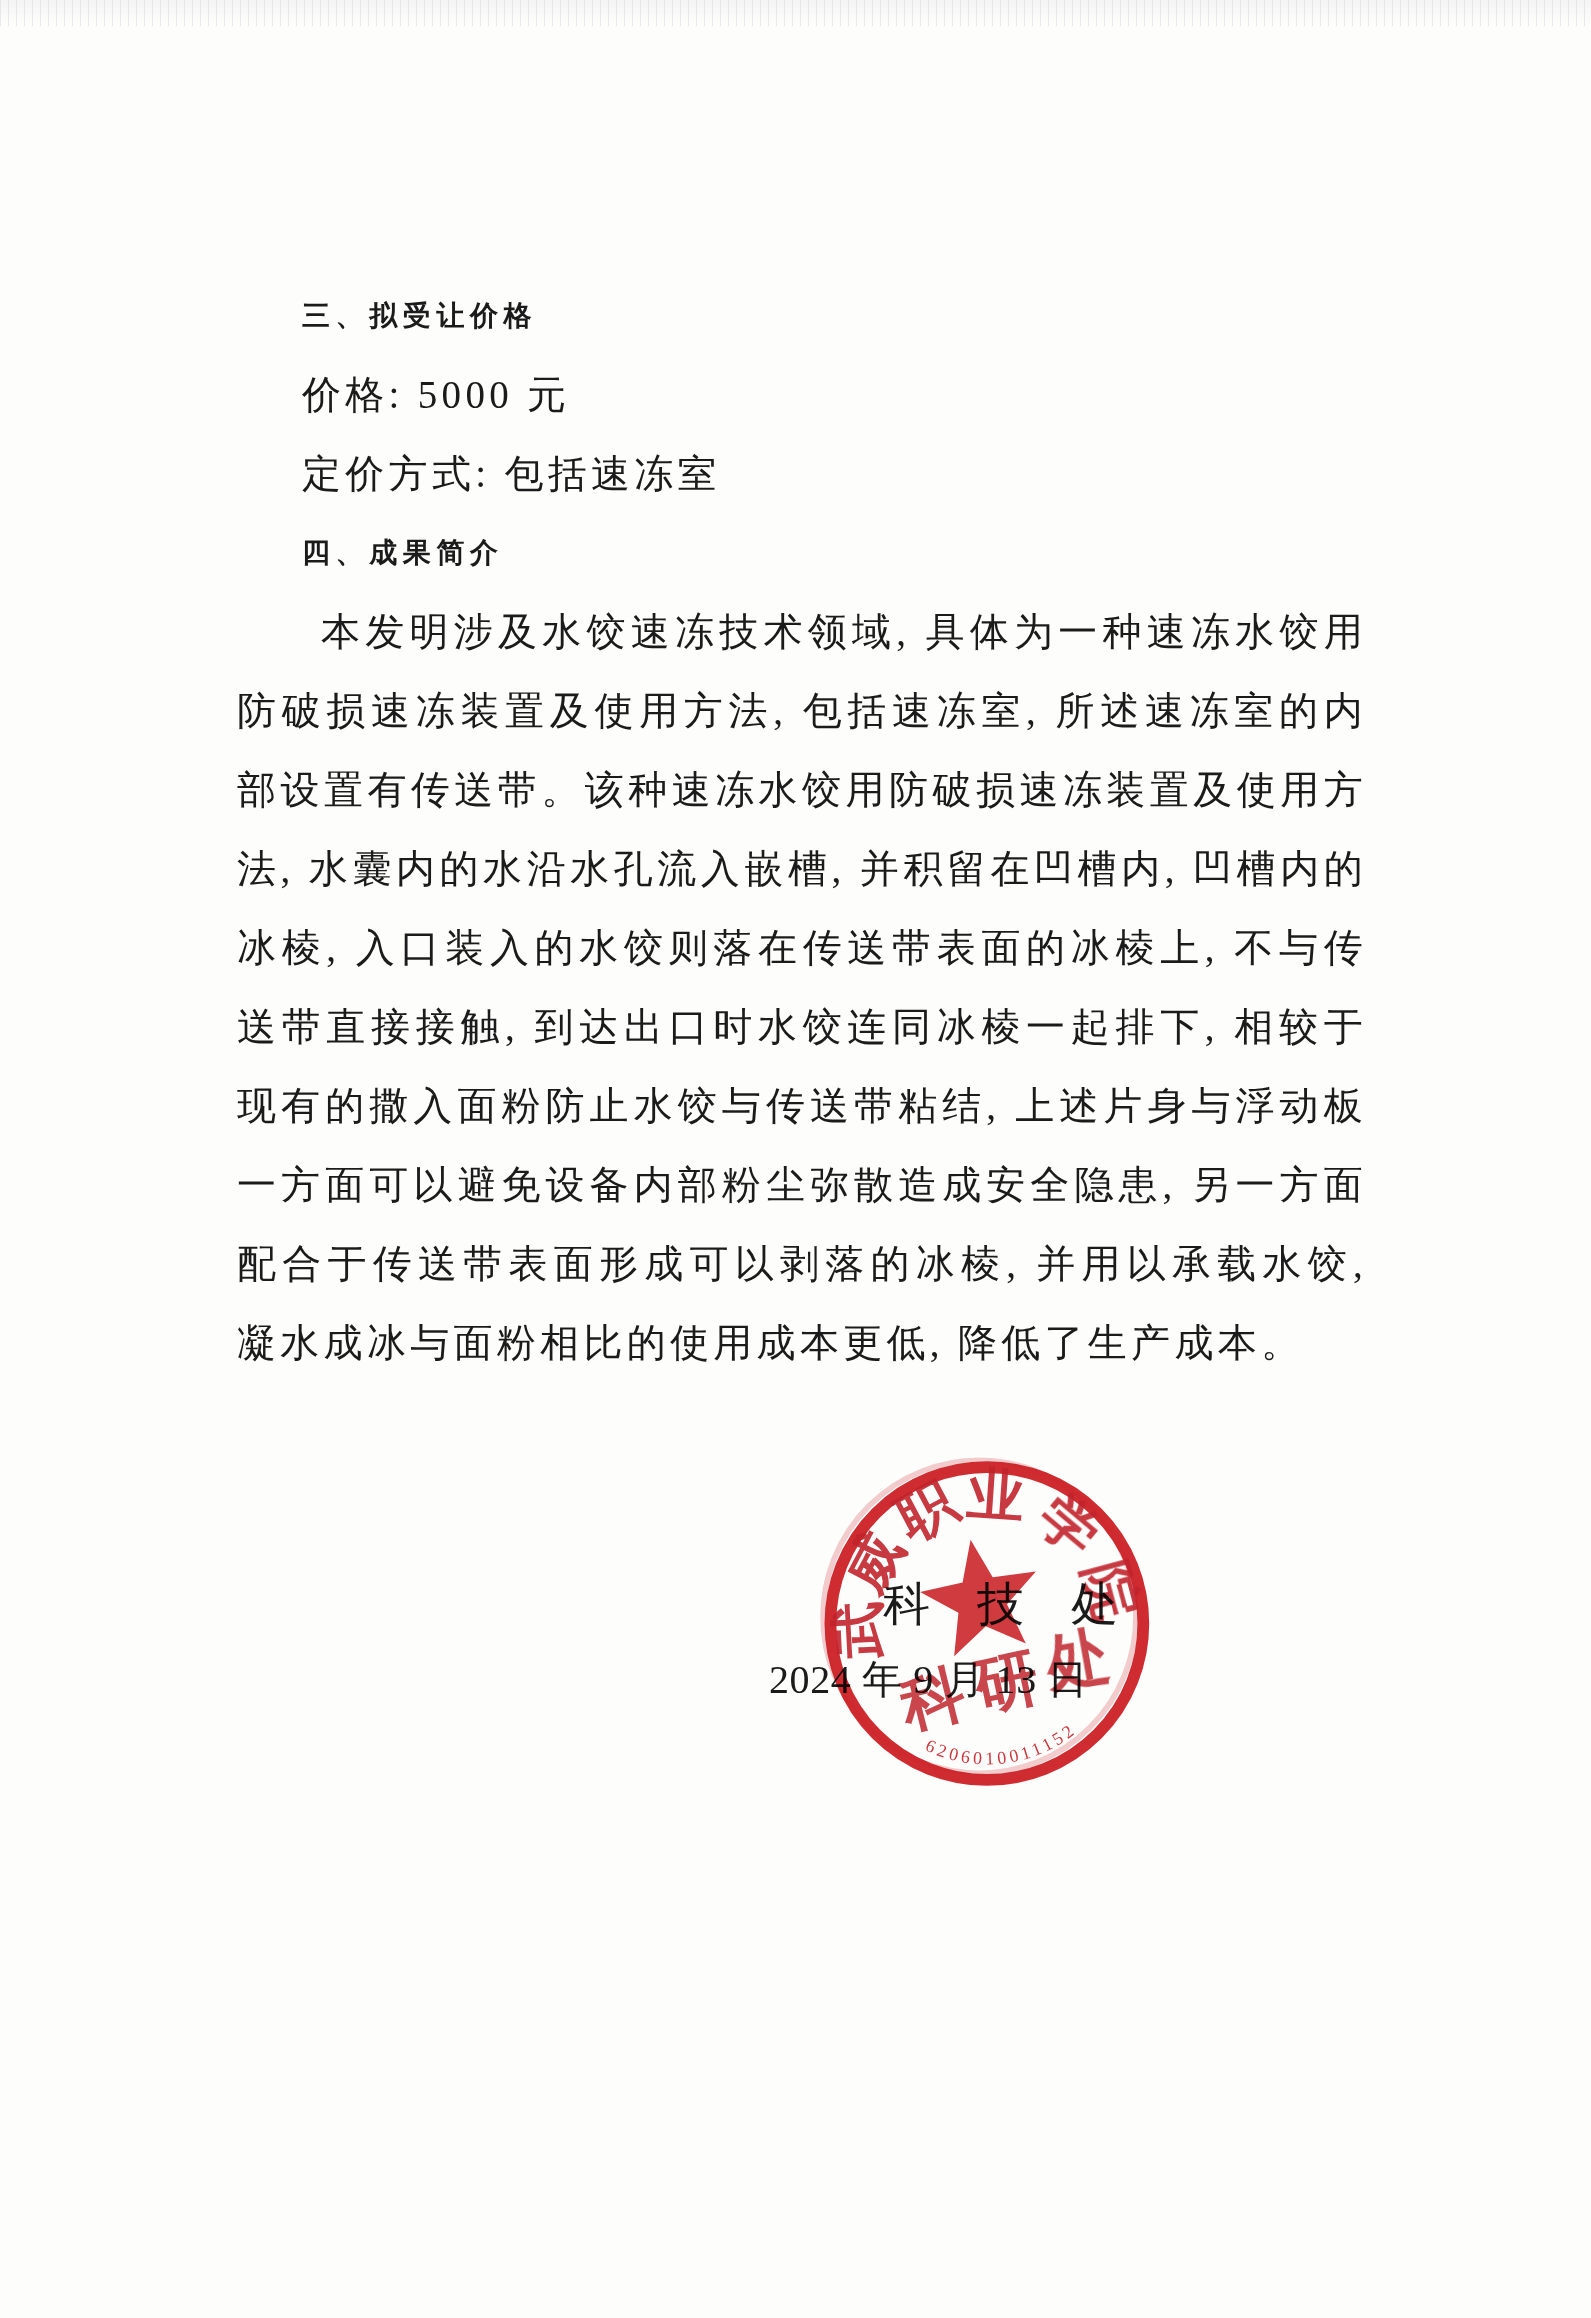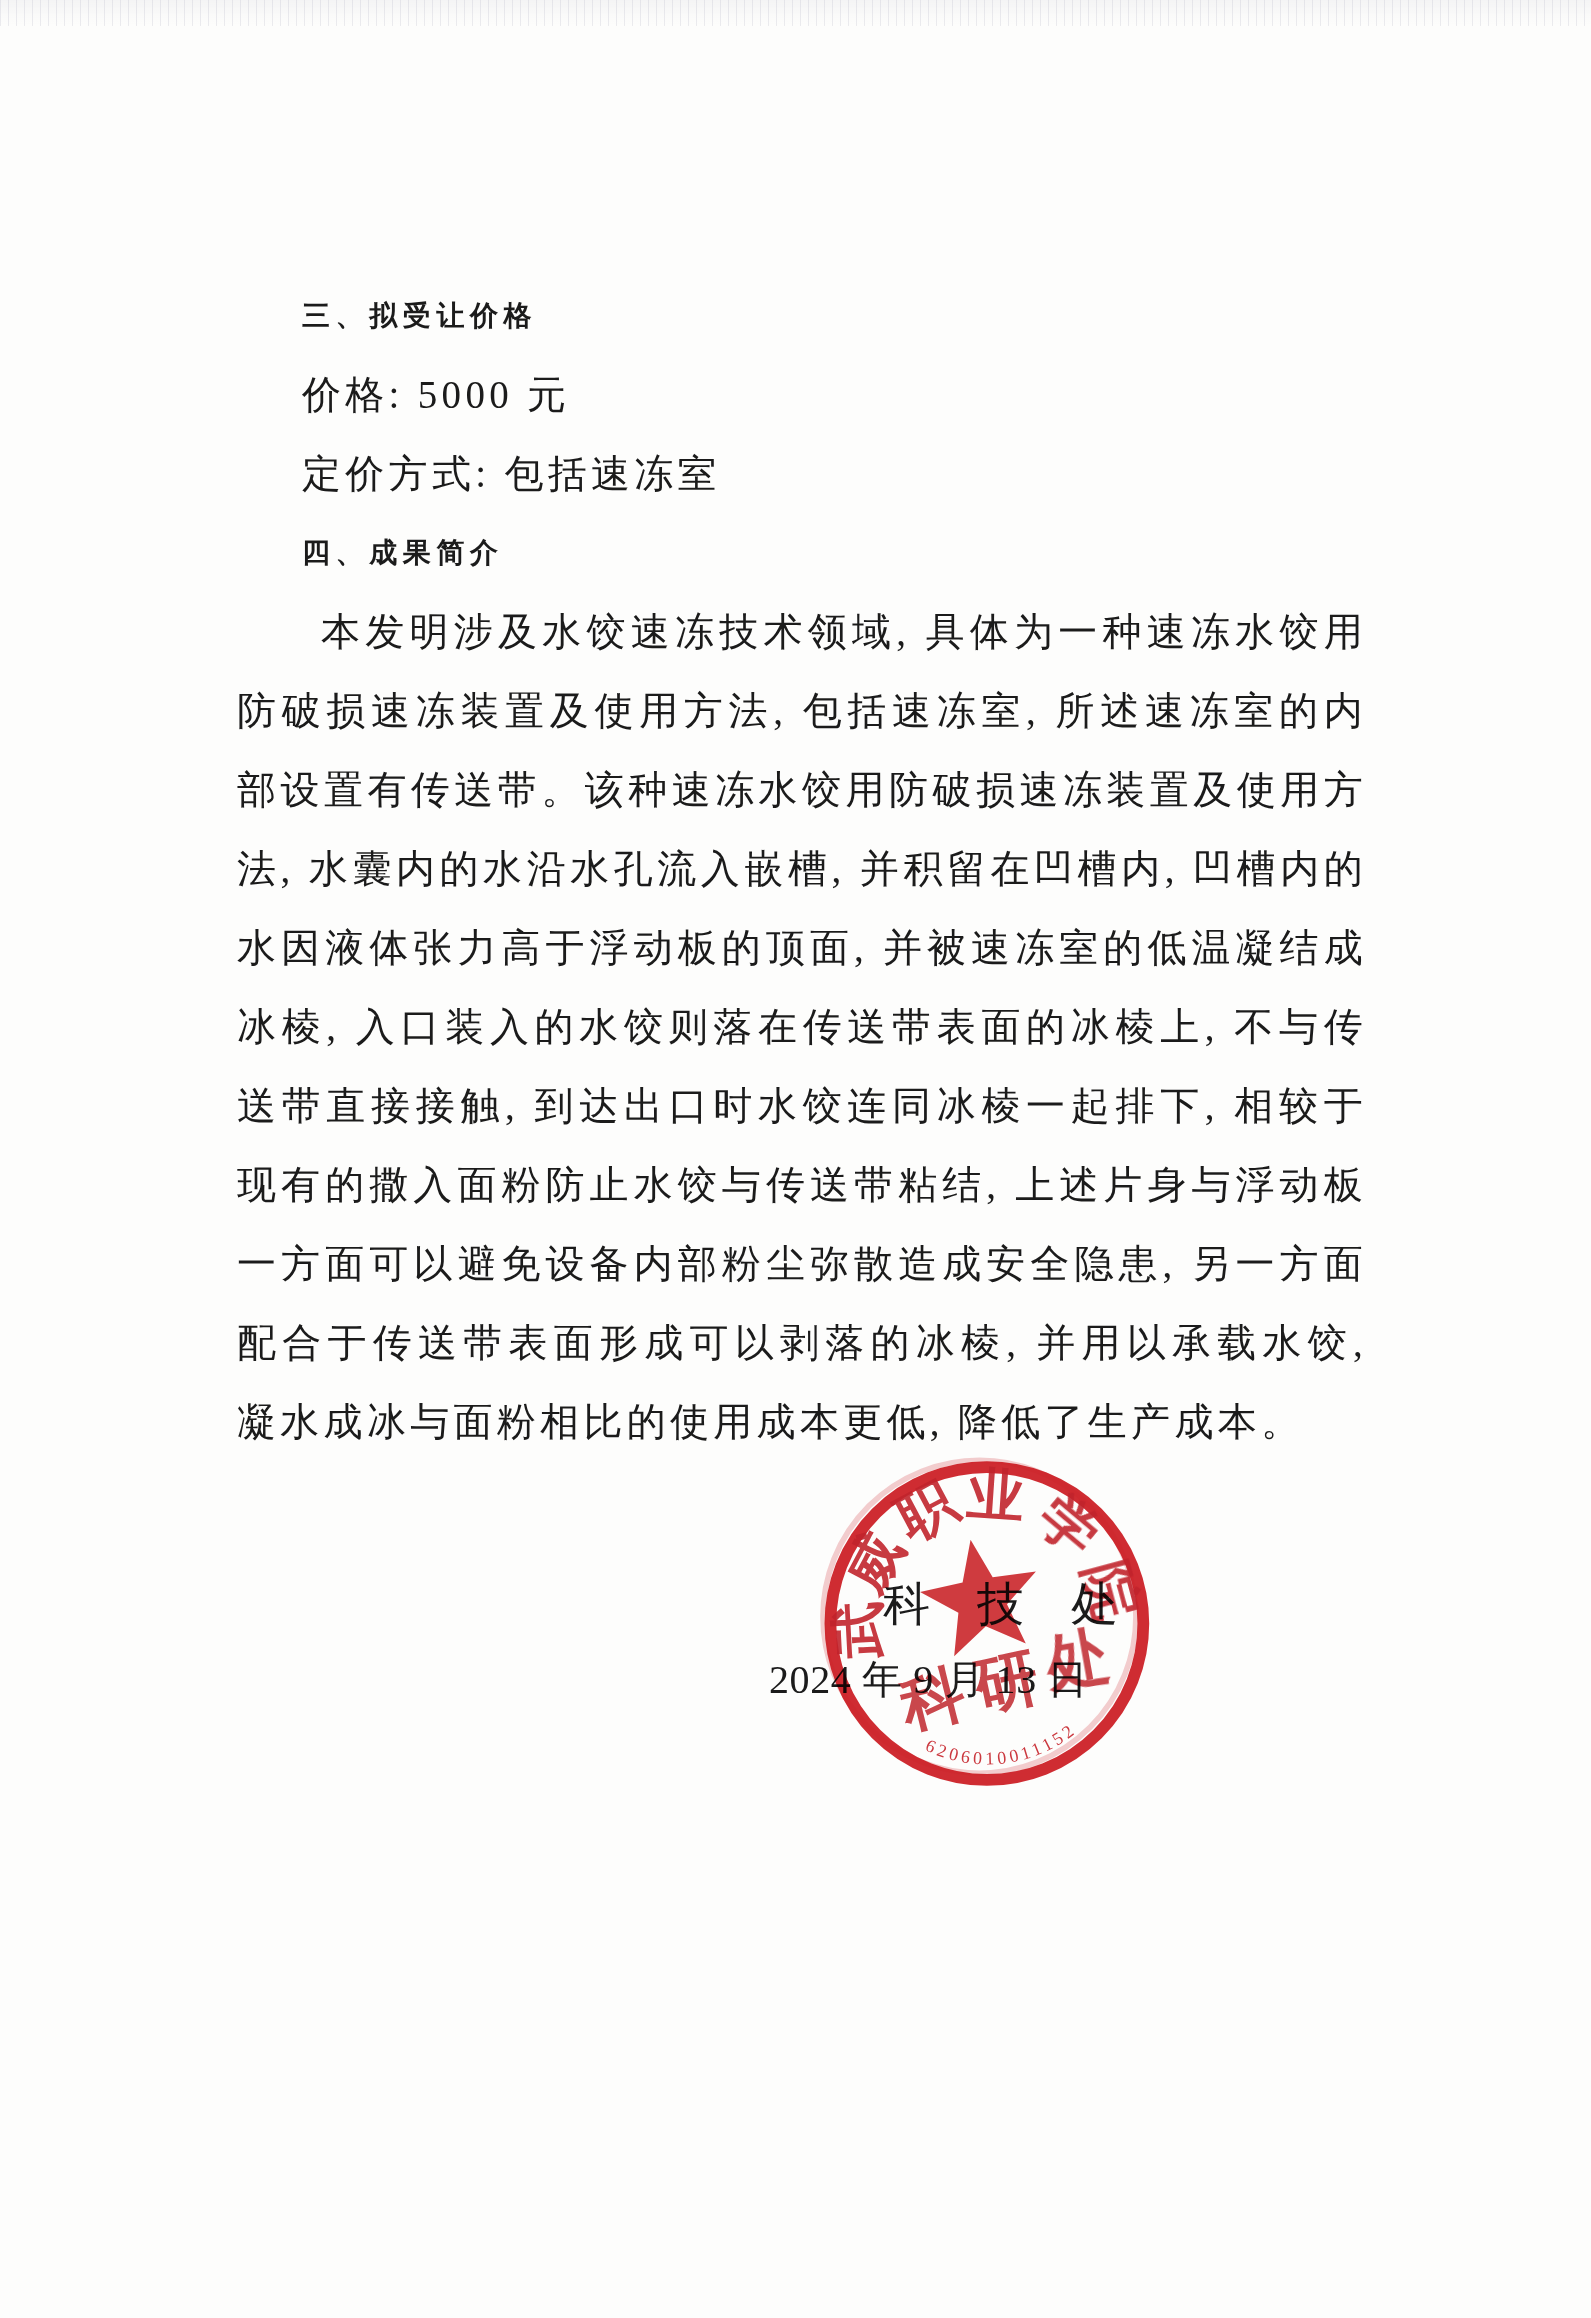--- a/index.html
+++ b/index.html
@@ -47,21 +47,20 @@
 
   <div class="content">
     <div class="row h">三、拟受让价格</div>
     <div class="row pl">价格: 5000 元</div>
     <div class="row pl">定价方式: 包括速冻室</div>
     <div class="row h">四、成果简介</div>
     <div class="pline first">本发明涉及水饺速冻技术领域, 具体为一种速冻水饺用</div>
     <div class="pline">防破损速冻装置及使用方法, 包括速冻室, 所述速冻室的内</div>
     <div class="pline">部设置有传送带。该种速冻水饺用防破损速冻装置及使用方</div>
     <div class="pline">法, 水囊内的水沿水孔流入嵌槽, 并积留在凹槽内, 凹槽内的</div>
-    <div class="pline">水因液体张力高于浮动板的顶面, 并被速冻室的低温凝结成</div>
     <div class="pline">冰棱, 入口装入的水饺则落在传送带表面的冰棱上, 不与传</div>
     <div class="pline">送带直接接触, 到达出口时水饺连同冰棱一起排下, 相较于</div>
     <div class="pline">现有的撒入面粉防止水饺与传送带粘结, 上述片身与浮动板</div>
     <div class="pline">一方面可以避免设备内部粉尘弥散造成安全隐患, 另一方面</div>
     <div class="pline">配合于传送带表面形成可以剥落的冰棱, 并用以承载水饺,</div>
     <div class="pline last">凝水成冰与面粉相比的使用成本更低, 降低了生产成本。</div>
   </div>
 
   <div class="sig-dept">科技处</div>
   <div class="sig-date">2024 年 9 月 13 日</div>

